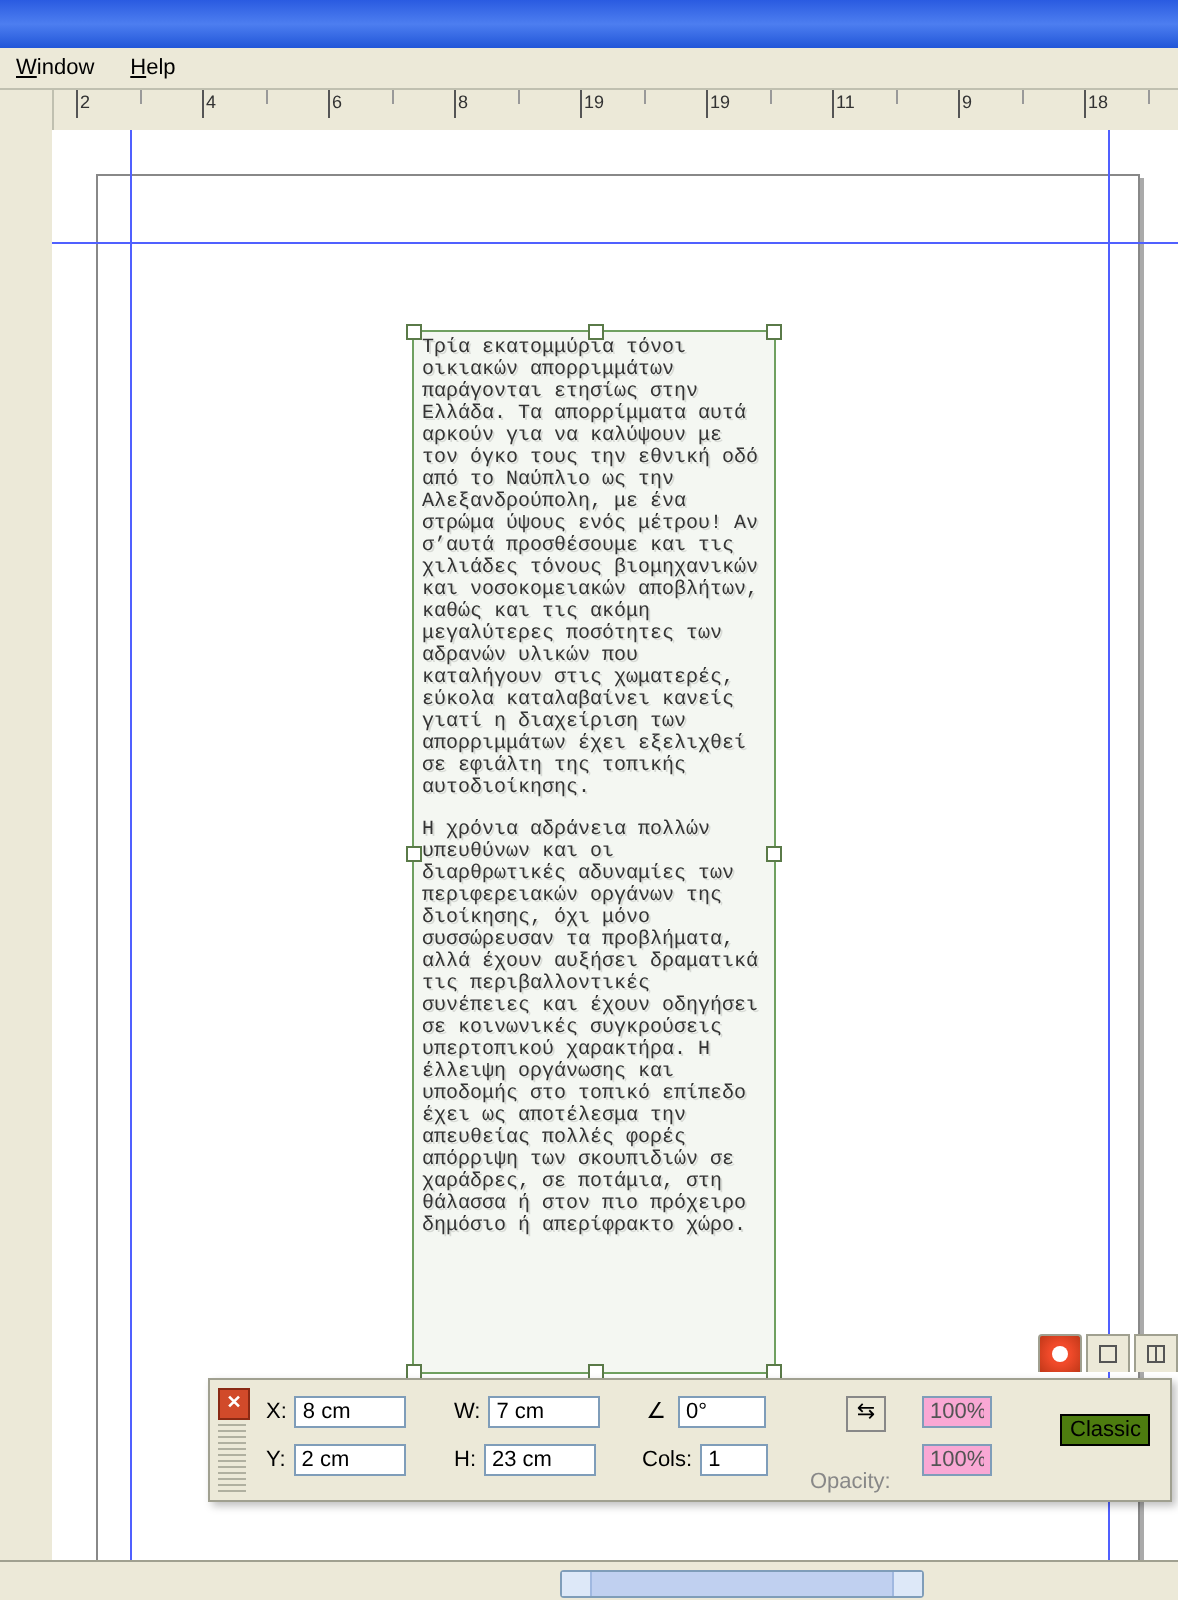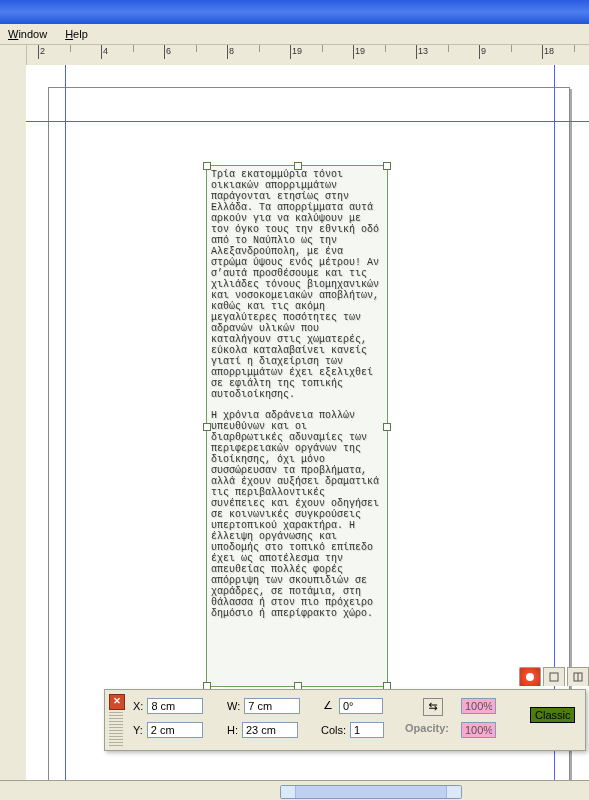--- a/index.html
+++ b/index.html
@@ -87,21 +87,21 @@
       <div class="minor" style="left: 232.5px;"></div>
       <div class="tick" style="left: 264px;">
         <span class="num">19</span>
       </div>
       <div class="minor" style="left: 295.5px;"></div>
       <div class="tick" style="left: 327px;">
         <span class="num">19</span>
       </div>
       <div class="minor" style="left: 358.5px;"></div>
       <div class="tick" style="left: 390px;">
-        <span class="num">13</span>
+        <span class="num">11</span>
       </div>
       <div class="minor" style="left: 421.5px;"></div>
       <div class="tick" style="left: 453px;">
         <span class="num">9</span>
       </div>
       <div class="minor" style="left: 484.5px;"></div>
       <div class="tick" style="left: 516px;">
         <span class="num">18</span>
       </div>
       <div class="minor" style="left: 547.5px;"></div>
@@ -179,21 +179,21 @@
       <span class="ang-icon">∠</span>
       <input class="spin" style="width: 44px;" value="0°">
     </div>
     <div class="row" style="left:216px; top:32px;">
       <label>Cols:</label>
       <input class="spin" style="width: 34px;" value="1">
     </div>
     <div class="row" style="left:318px; top:8px;">
       <span class="chain-icon" style="border:1px solid #888; width:18px; height:16px; line-height:14px;">⇆</span>
     </div>
-    <div class="row" style="left:300px; top:32px;font-weight:bold;">
+    <div class="row" style="left:300px; top:45px;">
       <label class="opacity-lbl">Opacity:</label>
     </div>
     <div class="row" style="left:356px; top:8px;">
       <input class="combo" disabled="" value="100%" style="">
     </div>
     <div class="row" style="left:356px; top:32px;">
       <input class="combo" disabled="" value="100%" style="">
     </div>
   </div>
 

